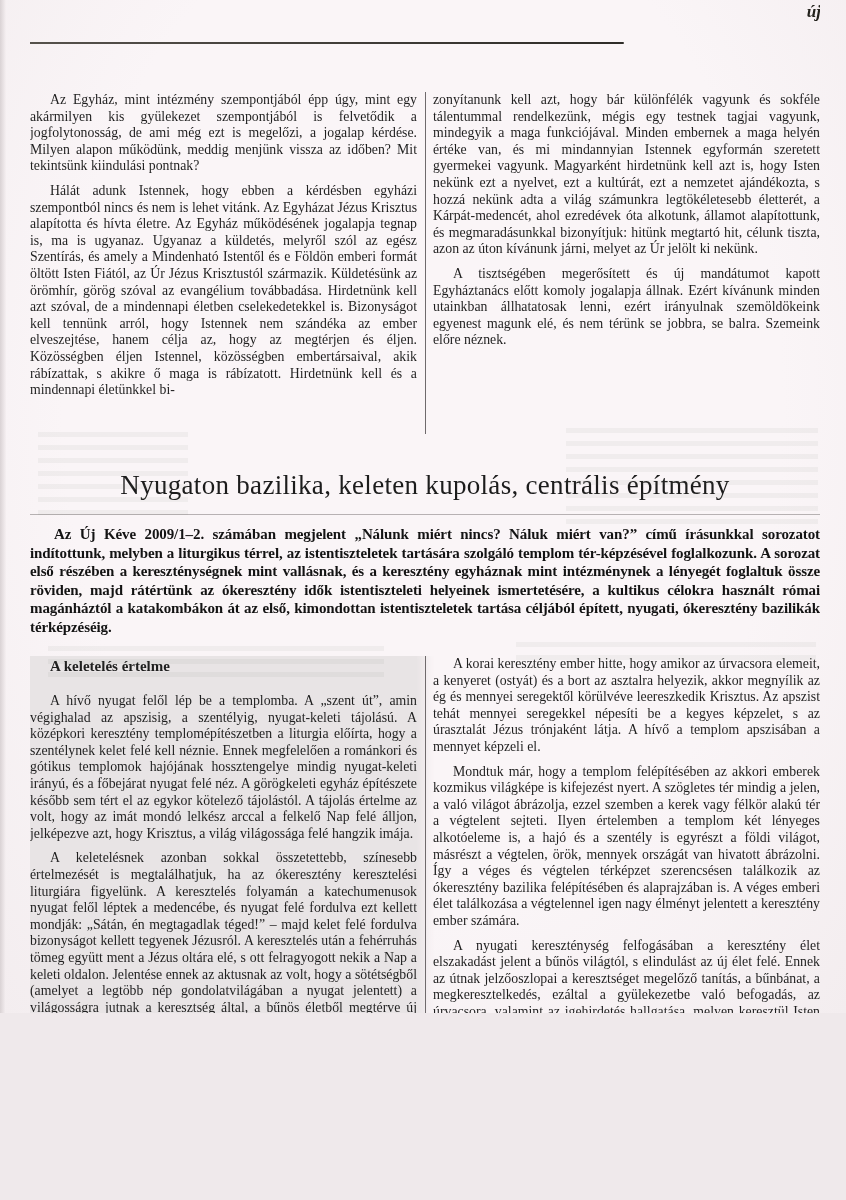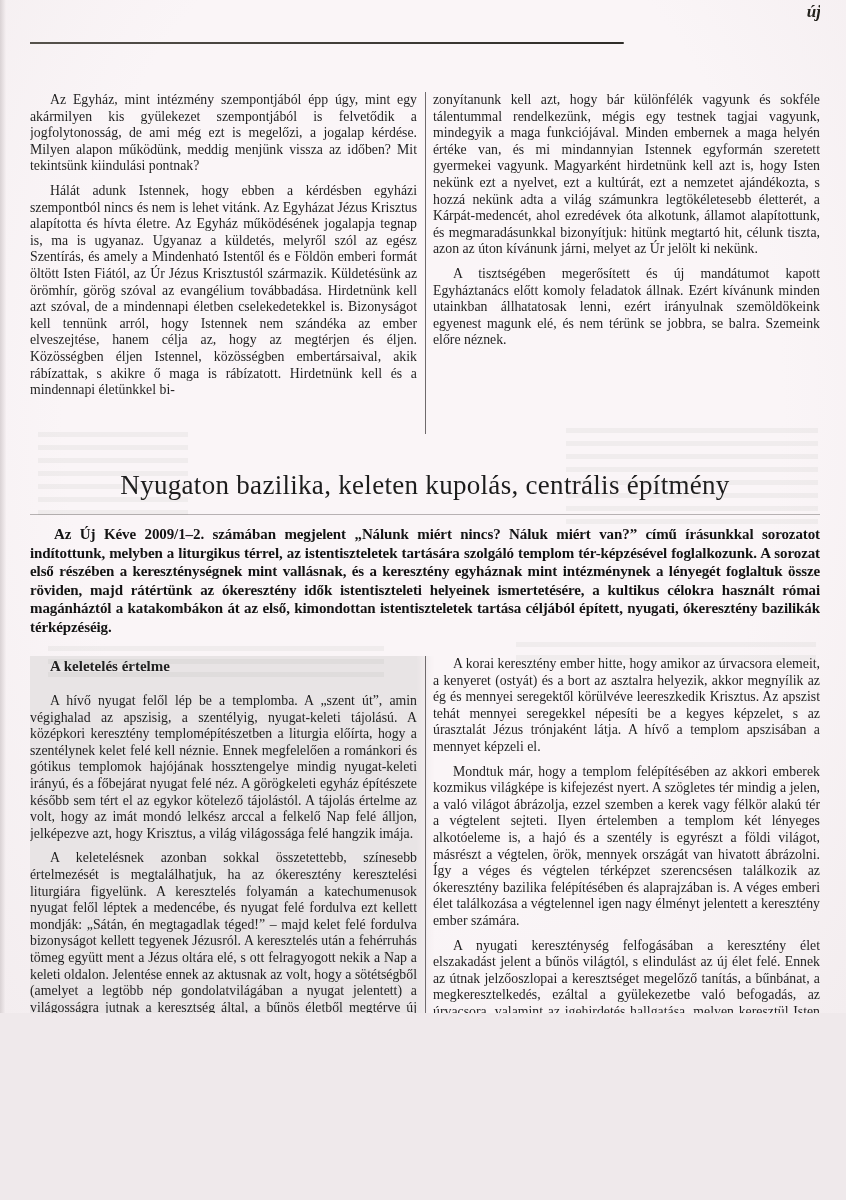--- a/index.html
+++ b/index.html
@@ -84,21 +84,21 @@
     </div>
 
     <section class="cols s1">
       <div class="col">
         <p>Az Egyház, mint intézmény szempontjából épp úgy, mint egy akármilyen kis gyülekezet szempontjából is felvetődik a jogfolytonosság, de ami még ezt is megelőzi, a jogalap kérdése. Milyen alapon működünk, meddig menjünk vissza az időben? Mit tekintsünk kiindulási pontnak?</p>
         <p>Hálát adunk Istennek, hogy ebben a kérdésben egyházi szempontból nincs és nem is lehet vitánk. Az Egyházat Jézus Krisztus alapította és hívta életre. Az Egyház működésének jogalapja tegnap is, ma is ugyanaz. Ugyanaz a küldetés, melyről szól az egész Szentírás, és amely a Mindenható Istentől és e Földön emberi formát öltött Isten Fiától, az Úr Jézus Krisztustól származik. Küldetésünk az örömhír, görög szóval az evangélium továbbadása. Hirdetnünk kell azt szóval, de a mindennapi életben cselekedetekkel is. Bizonyságot kell tennünk arról, hogy Istennek nem szándéka az ember elveszejtése, hanem célja az, hogy az megtérjen és éljen. Közösségben éljen Istennel, közösségben embertársaival, akik rábízattak, s akikre ő maga is rábízatott. Hirdetnünk kell és a mindennapi életünkkel bi-</p>
       </div>
       <div class="vrule"></div>
       <div class="col">
         <p class="noindent">zonyítanunk kell azt, hogy bár különfélék vagyunk és sokféle tálentummal rendelkezünk, mégis egy testnek tagjai vagyunk, mindegyik a maga funkciójával. Minden embernek a maga helyén értéke van, és mi mindannyian Istennek egyformán szeretett gyermekei vagyunk. Magyarként hirdetnünk kell azt is, hogy Isten nekünk ezt a nyelvet, ezt a kultúrát, ezt a nemzetet ajándékozta, s hozzá nekünk adta a világ számunkra legtökéletesebb életterét, a Kárpát-medencét, ahol ezredévek óta alkotunk, államot alapítottunk, és megmaradásunkkal bizonyítjuk: hitünk megtartó hit, célunk tiszta, azon az úton kívánunk járni, melyet az Úr jelölt ki nekünk.</p>
-        <p>A tisztségében megerősített és új mandátumot kapott Egyháztanács előtt komoly feladatok állnak. Ezért kívánunk minden utainkban állhatatosak lenni, ezért irányulnak szemöldökeink egyenest magunk elé, és nem térünk se jobbra, se balra. Szemeink előre néznek.</p>
+        <p>A tisztségében megerősített és új mandátumot kapott Egyháztanács előtt komoly jogalapja állnak. Ezért kívánunk minden utainkban állhatatosak lenni, ezért irányulnak szemöldökeink egyenest magunk elé, és nem térünk se jobbra, se balra. Szemeink előre néznek.</p>
         <div class="signature">
         </div>
       </div>
     </section>
 
     <h1 class="title">Nyugaton bazilika, keleten kupolás, centrális építmény</h1>
     <div class="thin-rule"></div>
     <p class="intro">Az Új Kéve 2009/1–2. számában megjelent „Nálunk miért nincs? Náluk miért van?” című írásunkkal sorozatot indítottunk, melyben a liturgikus térrel, az istentiszteletek tartására szolgáló templom tér-képzésével foglalkozunk. A sorozat első részében a kereszténységnek mint vallásnak, és a keresztény egyháznak mint intézménynek a lényegét foglaltuk össze röviden, majd rátértünk az ókeresztény idők istentiszteleti helyeinek ismertetésére, a kultikus célokra használt római magánháztól a katakombákon át az első, kimondottan istentiszteletek tartása céljából épített, nyugati, ókeresztény bazilikák térképzéséig.</p>
 
     <section class="cols s2">

